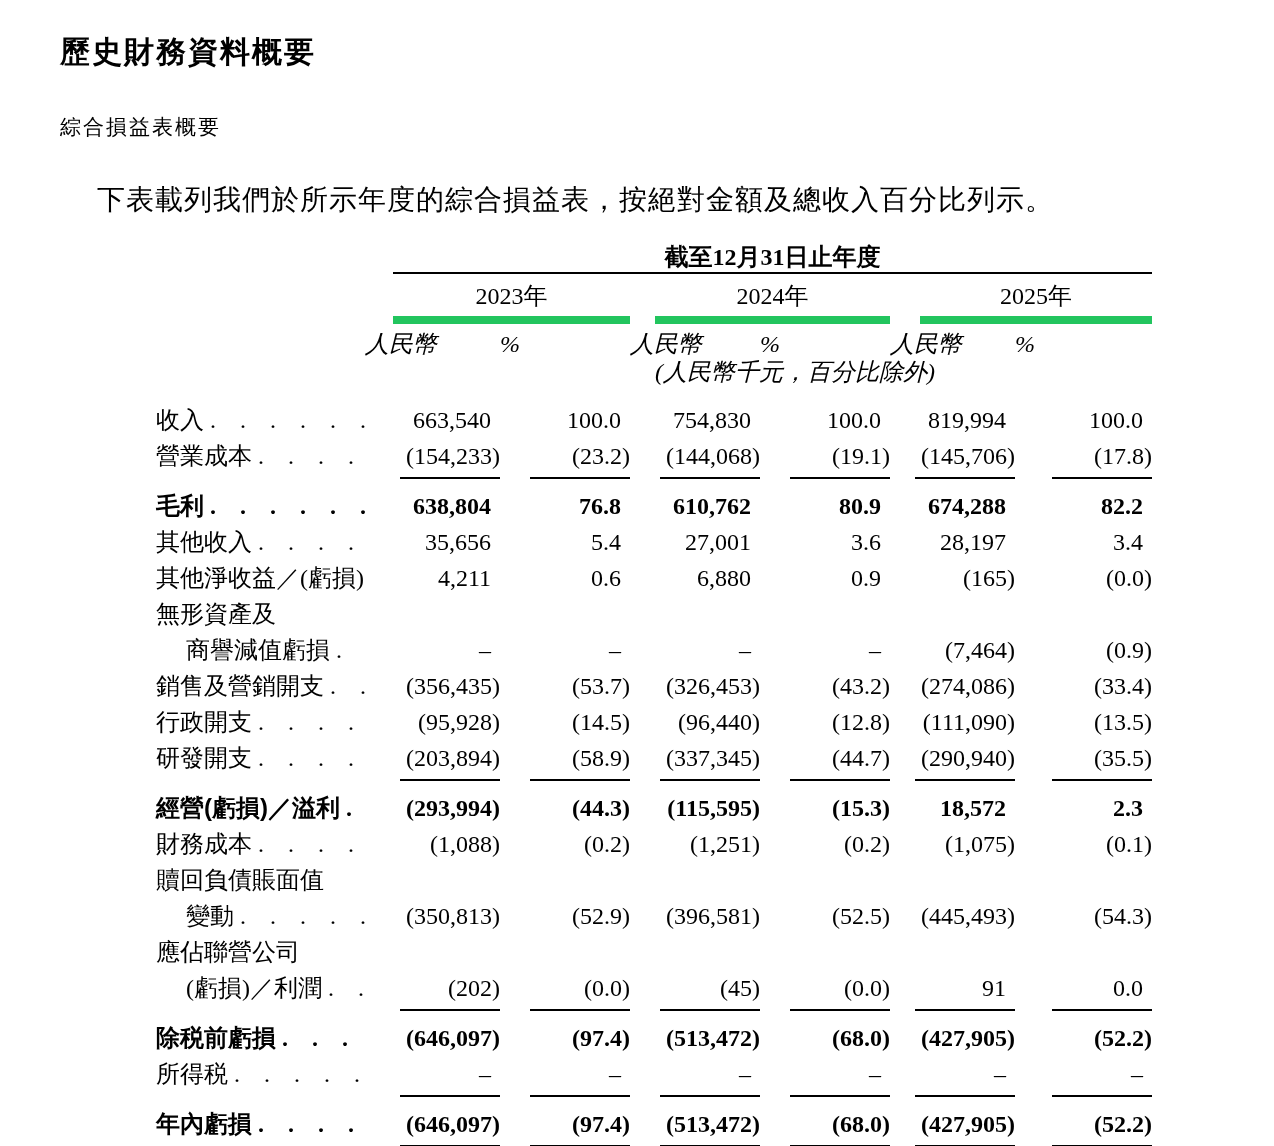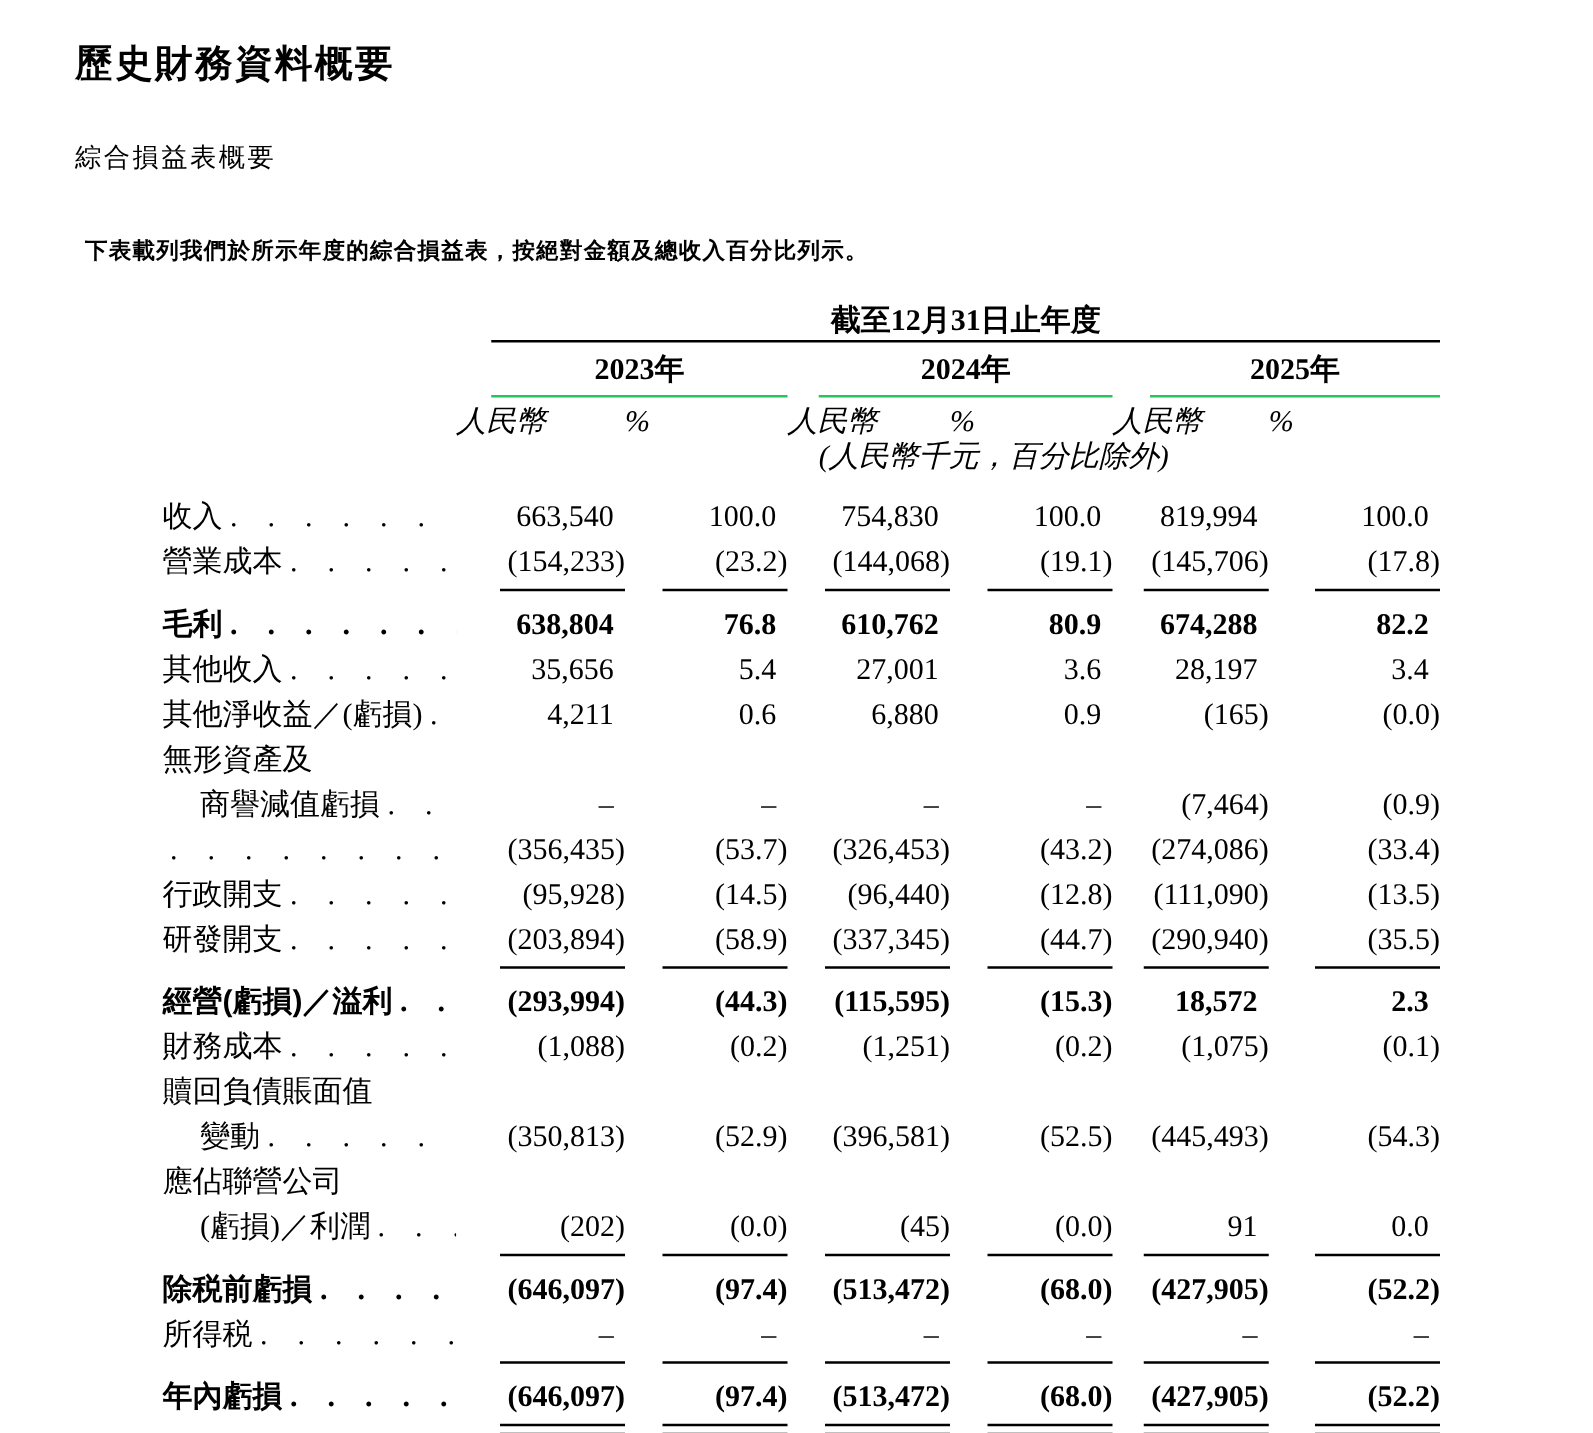--- a/index.html
+++ b/index.html
@@ -22,25 +22,24 @@
   }
   .section-title {
     margin: 42px 0 0 60px;
     font-family: "Liberation Sans", "DejaVu Sans", sans-serif;
     font-weight: normal;
     font-size: 21px;
     line-height: 30px;
     letter-spacing: 2px;
   }
   .intro {
-    margin: 42px 0 0 68px;
-    font-size: 18px;
+    margin: 42px 0 0 97px;
+    font-size: 28px;
     line-height: 32px;
     letter-spacing: 1px;
-    font-weight: bold;
   }
 
   .fin-table {
     margin: 26px 0 0 130px;
     width: 1022px;
     font-size: 24px;
   }
   .trow {
     display: grid;
     grid-template-columns: 235px 135px 130px 130px 130px 125px 137px;
@@ -58,25 +57,25 @@
     line-height: 30px;
   }
   .top-rule-cell {
     grid-column: 2 / 8;
     margin-left: 28px;
     border-top: 2px solid #000;
     height: 0;
   }
   .year-row .year-cell {
     text-align: center;
-    font-weight: bold;
+    font-weight: normal;
     padding-top: 8px;
     padding-bottom: 6px;
     line-height: 28px;
-    border-bottom: 2px solid #22c55e;
+    border-bottom: 8px solid #22c55e;
   }
   .year-g1 { grid-column: 2 / 4; margin-left: 28px; }
   .year-g2 { grid-column: 4 / 6; margin-left: 25px; }
   .year-g3 { grid-column: 6 / 8; margin-left: 30px; }
   .colhdr-row .cell {
     text-align: left;
     font-style: italic;
     padding-top: 6px;
     line-height: 28px;
     white-space: nowrap;
@@ -88,21 +87,21 @@
     font-style: italic;
     line-height: 28px;
     white-space: nowrap;
   }
 
   
   .table-body { margin-top: 16px; }
   .data-row, .label-only-row { height: 36px; line-height: 36px; }
   .label-cell { display: flex; align-items: baseline; white-space: nowrap; overflow: hidden; }
   .label-cell.indent { padding-left: 30px; }
-  .row-label { flex: 0 0 auto; }
+  .row-label { flex: 0 0 auto; margin-left: 26px; }
   .leader {
     flex: 1 1 auto;
     overflow: hidden;
     white-space: nowrap;
     letter-spacing: 9px;
     padding-left: 6px;
   }
   .bold-row { font-weight: bold; }
   .bold-row .row-label { font-family: "Liberation Sans", "DejaVu Sans", sans-serif; }
 
@@ -259,20 +258,21 @@
           </div>
           <div class="cell num pad-r">–</div>
           <div class="cell num pad-r">–</div>
           <div class="cell num pad-r">–</div>
           <div class="cell num pad-r">–</div>
           <div class="cell num">(7,464)</div>
           <div class="cell num">(0.9)</div>
         </div>
         <div class="trow data-row">
           <div class="cell label-cell">
+            <span class="row-label">銷售及營銷開支</span>
             <span class="leader">. . . . . . . . . . . . . . . . . . . . . . . . . . . . . . . . . . . . . . . . </span>
           </div>
           <div class="cell num">(356,435)</div>
           <div class="cell num">(53.7)</div>
           <div class="cell num">(326,453)</div>
           <div class="cell num">(43.2)</div>
           <div class="cell num">(274,086)</div>
           <div class="cell num">(33.4)</div>
         </div>
         <div class="trow data-row">

